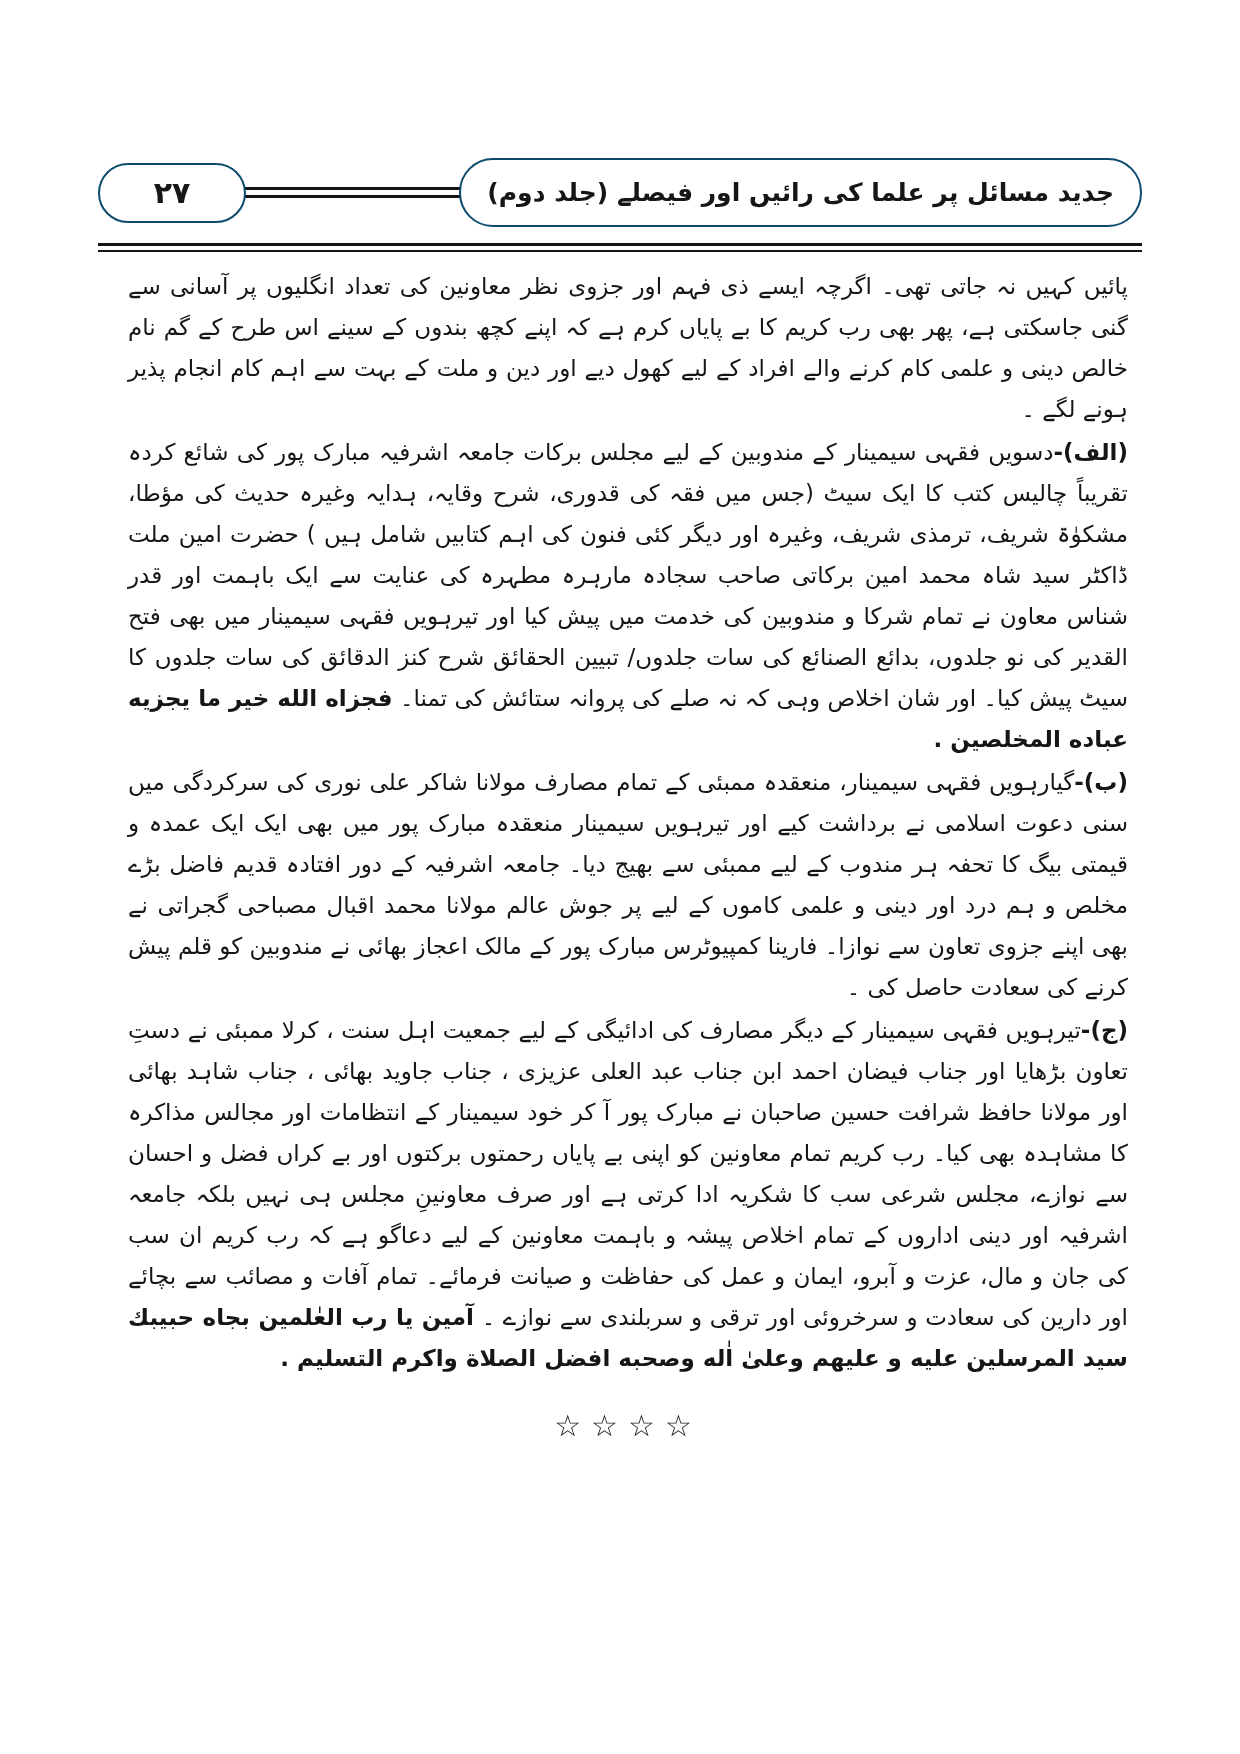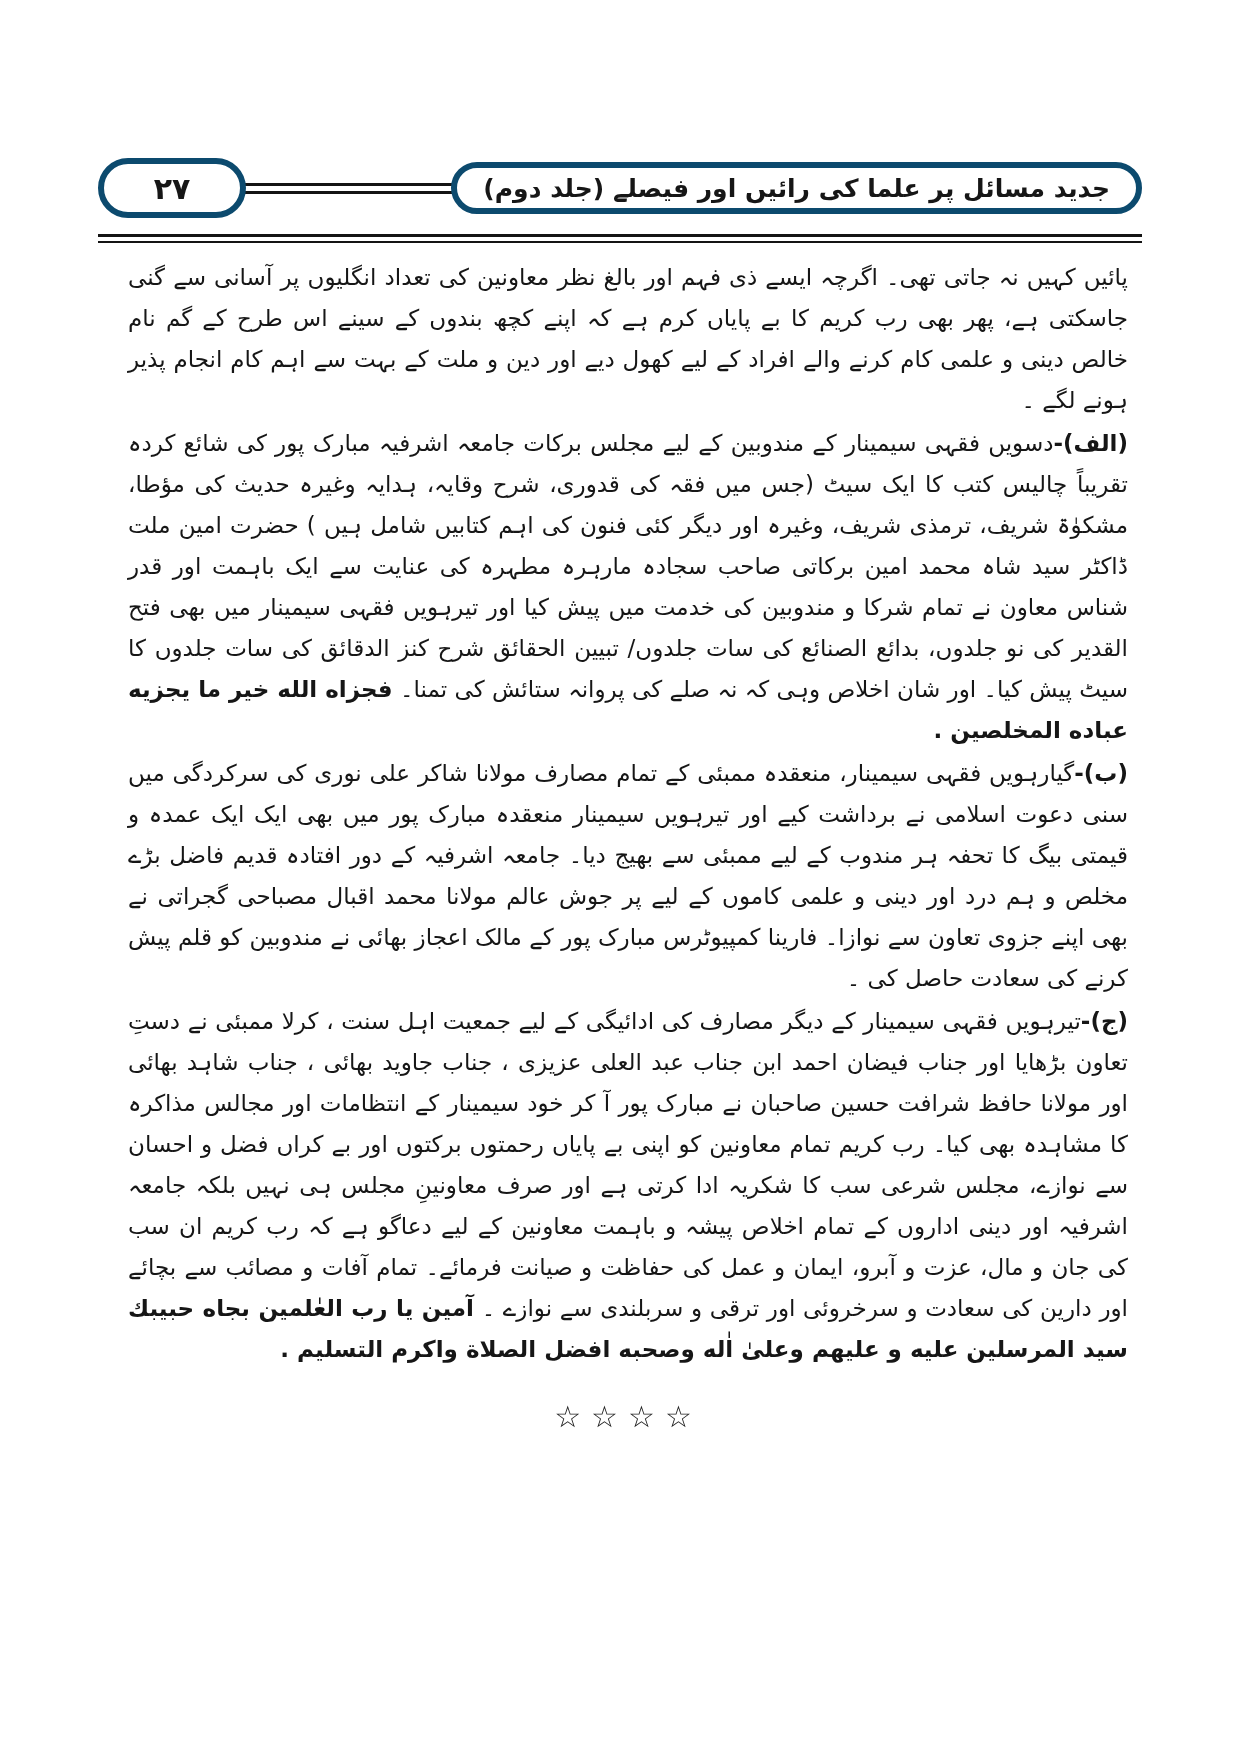--- a/index.html
+++ b/index.html
@@ -16,37 +16,37 @@
   }
   
   .header {
     display: flex;
     align-items: center;
     margin: 158px 98px 0 98px;
     direction: ltr;
   }
   .pill {
     background: #fff;
-    border: 6px solid #0c4a6e;
+    border: 2px solid #0c4a6e;
     border-radius: 34px;
     display: flex;
     align-items: center;
     justify-content: center;
     box-sizing: border-box;
     z-index: 2;
   }
   .pill-num {
     min-width: 148px;
     height: 60px;
     font-size: 30px;
     font-weight: bold;
   }
   .pill-title {
     min-width: 408px;
-    height: 52px;
+    height: 69px;
     padding: 0 26px;
     font-size: 25px;
     font-weight: bold;
     direction: rtl;
     white-space: nowrap;
   }
   .header-rule {
     flex: 1;
     height: 5px;
     border-top: 3px solid #141414;
@@ -98,21 +98,21 @@
     <div class="header-rule"></div>
     <div class="pill pill-title">
       <span>جدید مسائل پر علما کی رائیں اور فیصلے (جلد دوم)</span>
     </div>
   </div>
 
   <div class="separator"></div>
 
   <div class="body-text">
 
-    <p class="para"><span>پائیں کہیں نہ جاتی تھی۔ اگرچہ ایسے ذی فہم اور بالغ نظر معاونین کی تعداد انگلیوں پر آسانی سے گنی جاسکتی ہے، پھر بھی رب کریم کا بے پایاں کرم ہے کہ اپنے کچھ بندوں کے سینے اس طرح کے گم نام خالص دینی و علمی کام کرنے والے افراد کے لیے کھول دیے اور دین و ملت کے بہت سے اہم کام انجام پذیر ہونے لگے ۔</span></p>
+    <p class="para"><span>پائیں کہیں نہ جاتی تھی۔ اگرچہ ایسے ذی فہم اور جزوی نظر معاونین کی تعداد انگلیوں پر آسانی سے گنی جاسکتی ہے، پھر بھی رب کریم کا بے پایاں کرم ہے کہ اپنے کچھ بندوں کے سینے اس طرح کے گم نام خالص دینی و علمی کام کرنے والے افراد کے لیے کھول دیے اور دین و ملت کے بہت سے اہم کام انجام پذیر ہونے لگے ۔</span></p>
 
     <p class="para"><span class="marker">(الف)-</span><span>دسویں فقہی سیمینار کے مندوبین کے لیے مجلس برکات جامعہ اشرفیہ مبارک پور کی شائع کردہ تقریباً چالیس کتب کا ایک سیٹ (جس میں فقہ کی قدوری، شرح وقایہ، ہدایہ وغیرہ حدیث کی مؤطا، مشکوٰۃ شریف، ترمذی شریف، وغیرہ اور دیگر کئی فنون کی اہم کتابیں شامل ہیں ) حضرت امین ملت ڈاکٹر سید شاہ محمد امین برکاتی صاحب سجادہ مارہرہ مطہرہ کی عنایت سے ایک باہمت اور قدر شناس معاون نے تمام شرکا و مندوبین کی خدمت میں پیش کیا اور تیرہویں فقہی سیمینار میں بھی فتح القدیر کی نو جلدوں، بدائع الصنائع کی سات جلدوں/ تبیین الحقائق شرح کنز الدقائق کی سات جلدوں کا سیٹ پیش کیا۔ اور شان اخلاص وہی کہ نہ صلے کی پروانہ ستائش کی تمنا۔</span> <span class="arabic">فجزاه الله خير ما يجزيه عباده المخلصين .</span></p>
 
     <p class="para"><span class="marker">(ب)-</span><span>گیارہویں فقہی سیمینار، منعقدہ ممبئی کے تمام مصارف مولانا شاکر علی نوری کی سرکردگی میں سنی دعوت اسلامی نے برداشت کیے اور تیرہویں سیمینار منعقدہ مبارک پور میں بھی ایک ایک عمدہ و قیمتی بیگ کا تحفہ ہر مندوب کے لیے ممبئی سے بھیج دیا۔ جامعہ اشرفیہ کے دور افتادہ قدیم فاضل بڑے مخلص و ہم درد اور دینی و علمی کاموں کے لیے پر جوش عالم مولانا محمد اقبال مصباحی گجراتی نے بھی اپنے جزوی تعاون سے نوازا۔ فارینا کمپیوٹرس مبارک پور کے مالک اعجاز بھائی نے مندوبین کو قلم پیش کرنے کی سعادت حاصل کی ۔</span></p>
 
     <p class="para"><span class="marker">(ج)-</span><span>تیرہویں فقہی سیمینار کے دیگر مصارف کی ادائیگی کے لیے جمعیت اہل سنت ، کرلا ممبئی نے دستِ تعاون بڑھایا اور جناب فیضان احمد ابن جناب عبد العلی عزیزی ، جناب جاوید بھائی ، جناب شاہد بھائی اور مولانا حافظ شرافت حسین صاحبان نے مبارک پور آ کر خود سیمینار کے انتظامات اور مجالس مذاکرہ کا مشاہدہ بھی کیا۔ رب کریم تمام معاونین کو اپنی بے پایاں رحمتوں برکتوں اور بے کراں فضل و احسان سے نوازے، مجلس شرعی سب کا شکریہ ادا کرتی ہے اور صرف معاونینِ مجلس ہی نہیں بلکہ جامعہ اشرفیہ اور دینی اداروں کے تمام اخلاص پیشہ و باہمت معاونین کے لیے دعاگو ہے کہ رب کریم ان سب کی جان و مال، عزت و آبرو، ایمان و عمل کی حفاظت و صیانت فرمائے۔ تمام آفات و مصائب سے بچائے اور دارین کی سعادت و سرخروئی اور ترقی و سربلندی سے نوازے ۔</span> <span class="arabic">آمين يا رب العٰلمين بجاه حبيبك سيد المرسلين عليه و عليهم وعلىٰ اٰله وصحبه افضل الصلاة واكرم التسليم .</span></p>
 
     <div class="stars">☆☆☆☆</div>
 
   </div>

